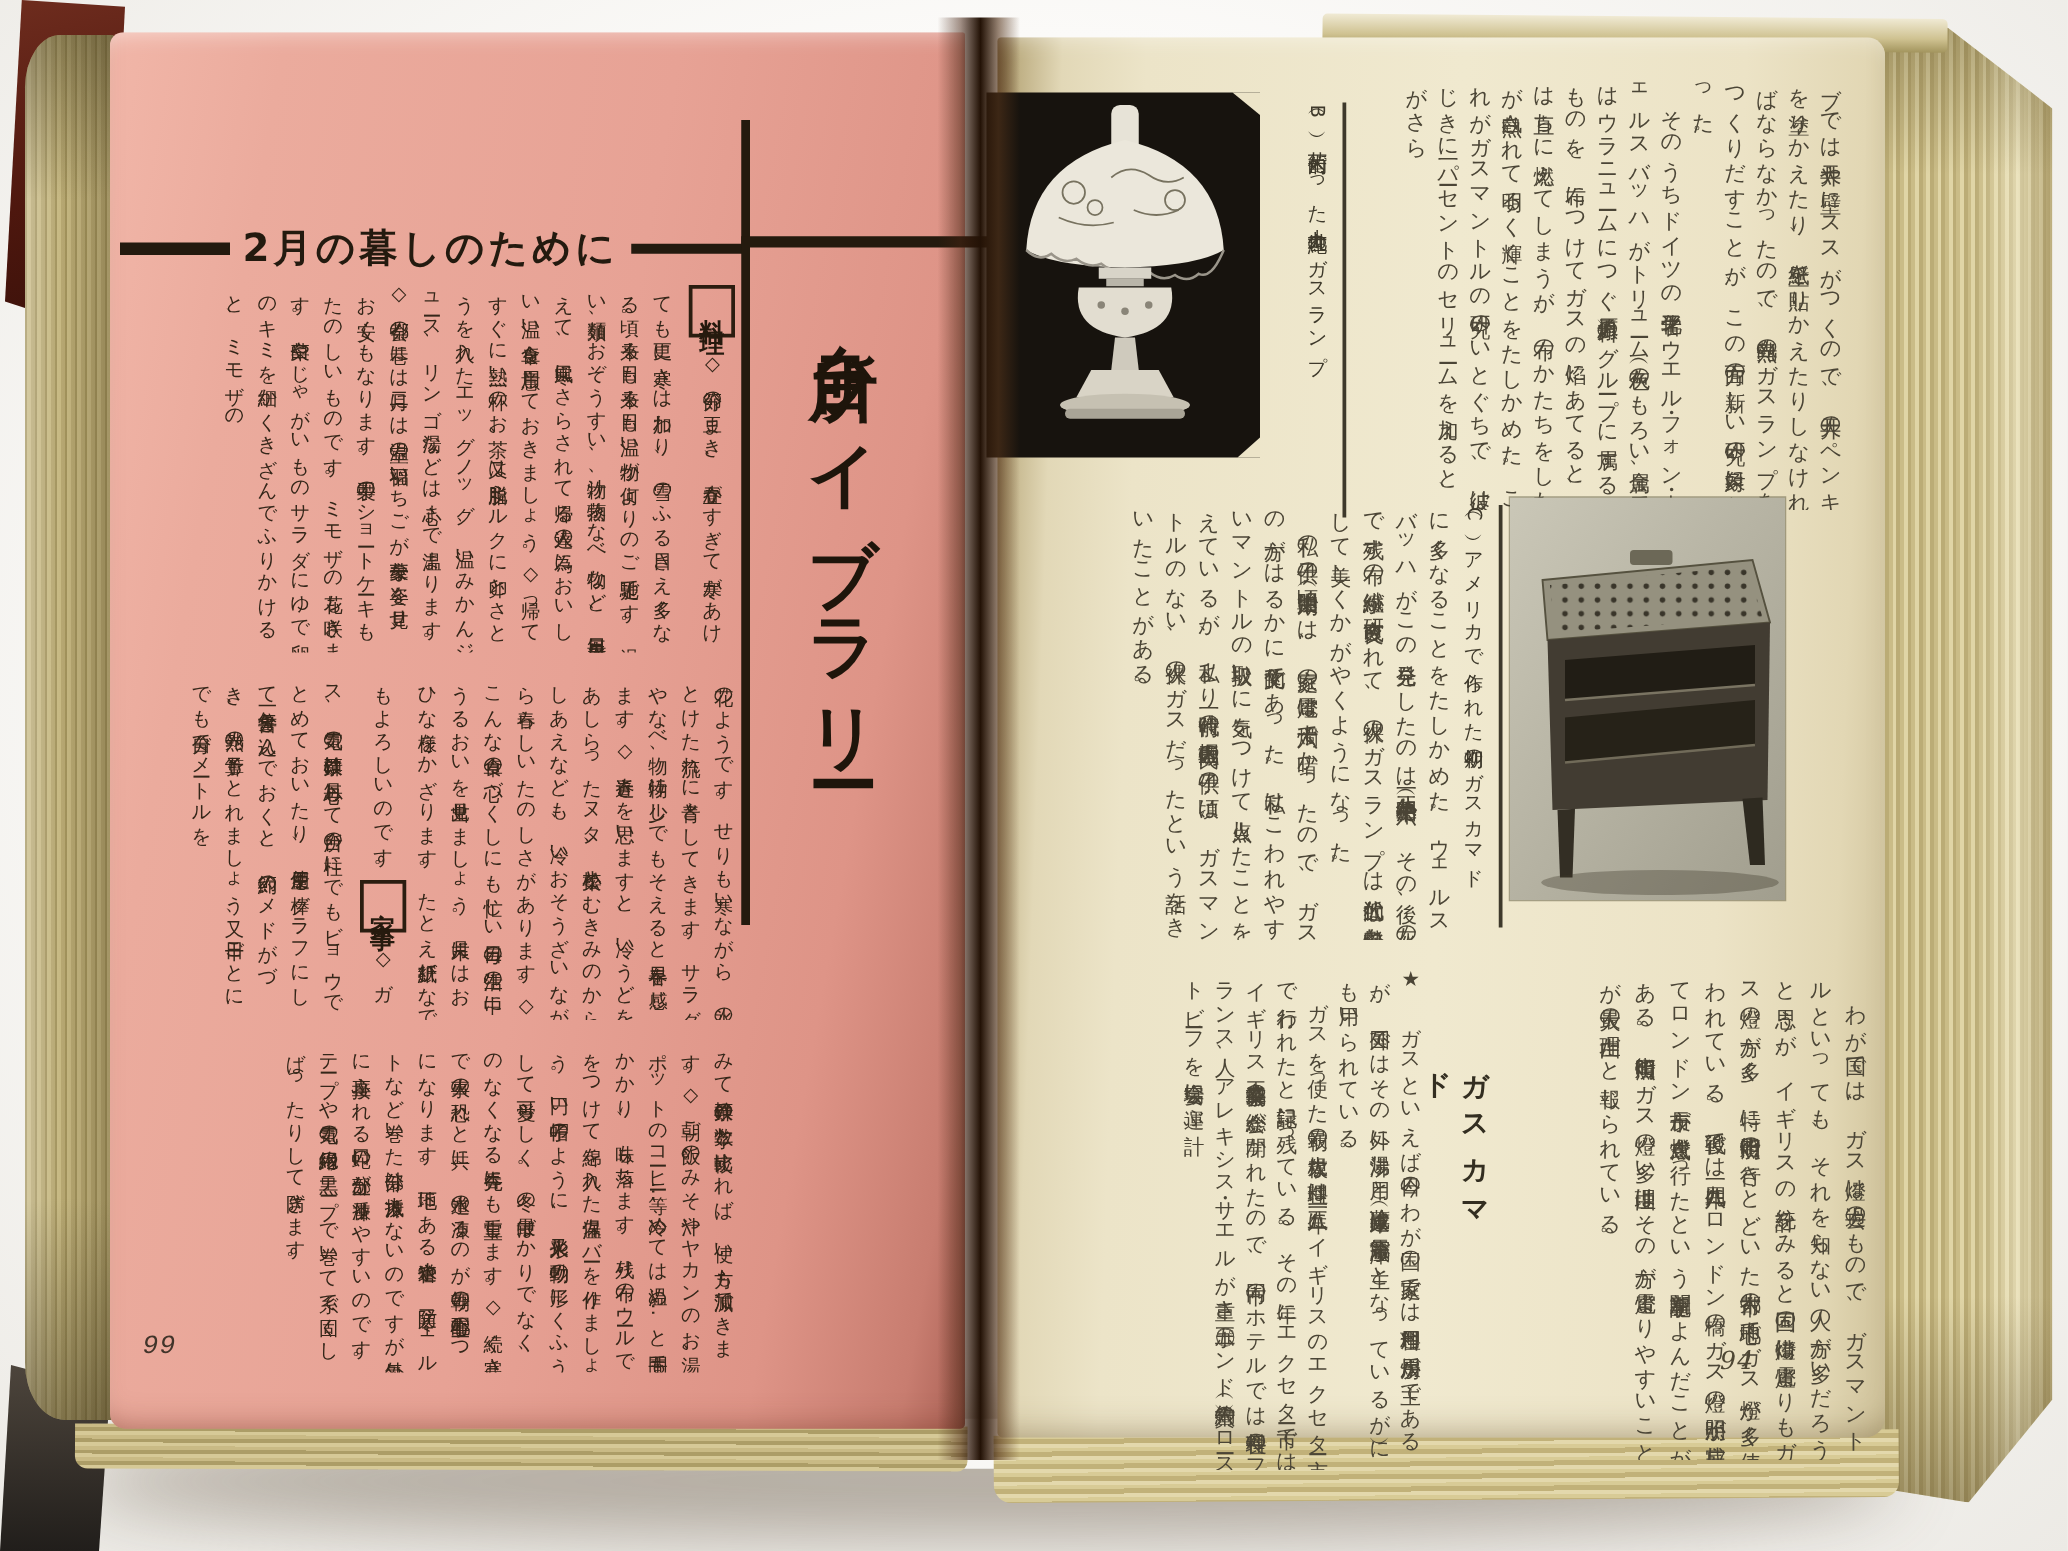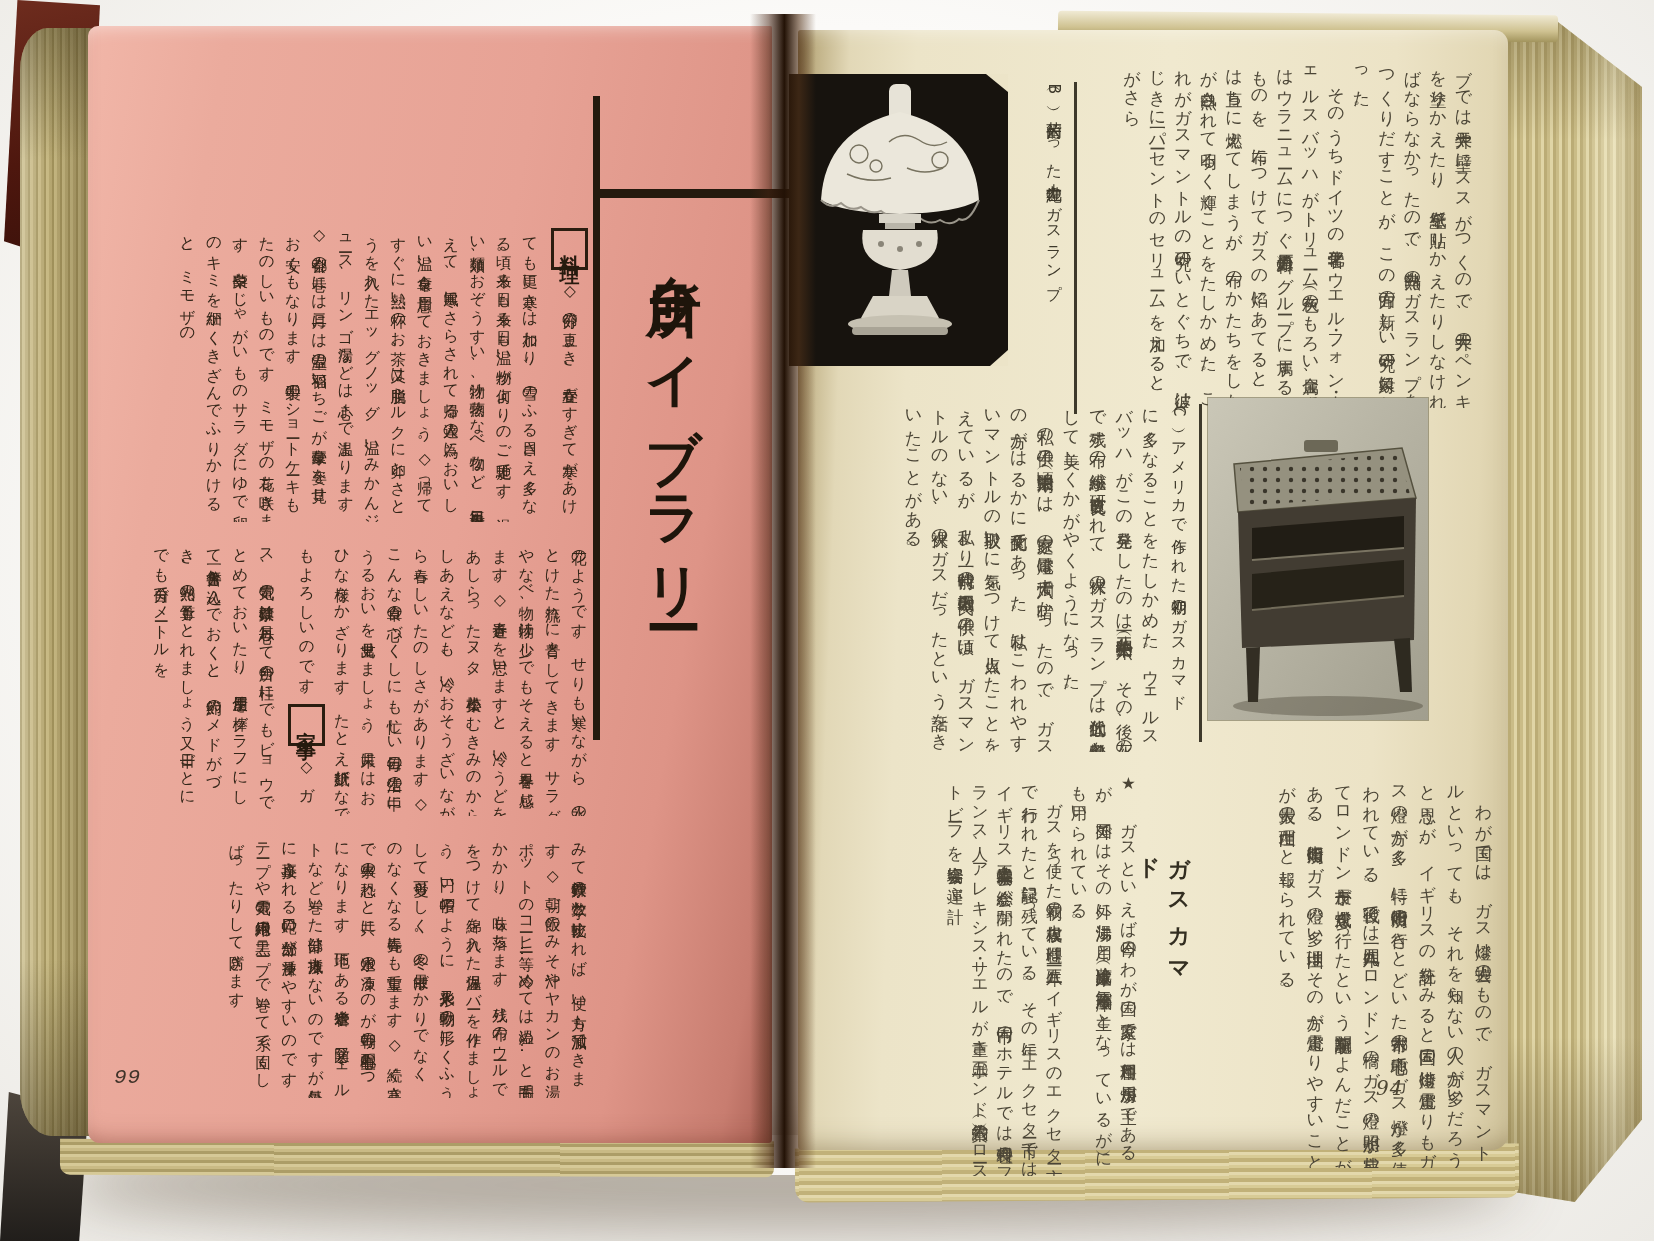--- a/index.html
+++ b/index.html
@@ -102,20 +102,25 @@
   <div class="book-shadow"></div>
   <div class="cover-topleft"></div>
   <div class="cover-bottomleft"></div>
   <div class="edge-left"></div>
   <div class="edge-right"></div>
   <div class="edge-top"></div>
   <div class="edge-bottom-left"></div>
   <div class="edge-bottom-right"></div>
 
   <div class="page page-left">
+    <div class="headline">
+      <span class="dash"></span>
+      <h1>2月の暮しのために</h1>
+      <span class="rule"></span>
+    </div>
     <div class="title-vrule"></div>
     <div class="title-hrule"></div>
     <div class="page-title">台所ライブラリー</div>
 
     <div class="band band1"><span class="box-label">料理</span><span>◇節分の豆まき、立春がすぎて寒があけても更に寒さは加わり、雪のふる日さえ多くなる頃。来る日も来る日も温い物が何よりのご馳走です。温い麺類、おぞうすい、汁物、蒸物、なべ物など、毎日目先を変えて、寒風にさらされて帰る人達の為においしい温い食卓を用意しておきましょう。◇帰ってすぐに熱い一杯のお茶、又は脱脂ミルクに卵とさとうを入れたエッグノッグ、温いみかんジュース、リンゴ湯などは心まで温まります。◇都会の巷には二月には温室の福羽いちごが豪華な姿を見せ、案外お安くもなります。手製のショートケーキもたのしいものです。ミモザの花も咲きます。白菜やじゃがいものサラダにゆで卵のキミを細かくきざんでふりかけると、ミモザの</span></div>
 
     <div class="band band2"><span>花のようです。せりも寒いながら、氷のとけた流れに青々としてきます。サラダやなべ物、汁物に少しでもそえると早春を感じます。◇春近きを思いますと、冷いうどをあしらったヌタ、小松菜とむきみのからしあえなども、冷いおそうざいながら春らしいたのしさがあります。◇こんな食卓の心づくしにも忙しい毎日の生活の中にうるおいを見出せましょう。月末にはおひな様をかざります。たとえ折紙びなでもよろしいのです。</span><span class="box-label">家事</span><span>◇ガス、電気の検針票は毎月心して台所の柱にでもビョウでとめておいたり、使用量を棒グラフにして一年分書き込んでおくと、節約のメドがづき、光熱の予算もとれましょう又、十日ごとにでも自分でメートルを</span></div>
 
     <div class="band band3"><span>みて検針票の数字と比較すれば、使い方も加減できます。◇朝ご飯のみそ汁やヤカンのお湯、ポットのコーヒー等…冷めては温め…と手間もかかり、味も落ちます。残り布のウールで又裏をつけて綿を入れた保温カバーを作りましょう。円い帽子のように、又人形や動物の形にくふうして可愛らしく。冬の最中ばかりでなく、火鉢のなくなる春先にも重宝します。◇続く寒さで火事の恐れと共に、水道の凍るのが毎朝の心配事の一つになります。地下にある水道管や、防寒フェルトなど巻いた部分は大抵凍らないのですが外気に直接ふれる蛇口の部分が一番凍りやすいのです。綿テープや電気の絶縁用の黒テープで巻いて糸で固くしばったりして防ぎます。</span></div>
 

